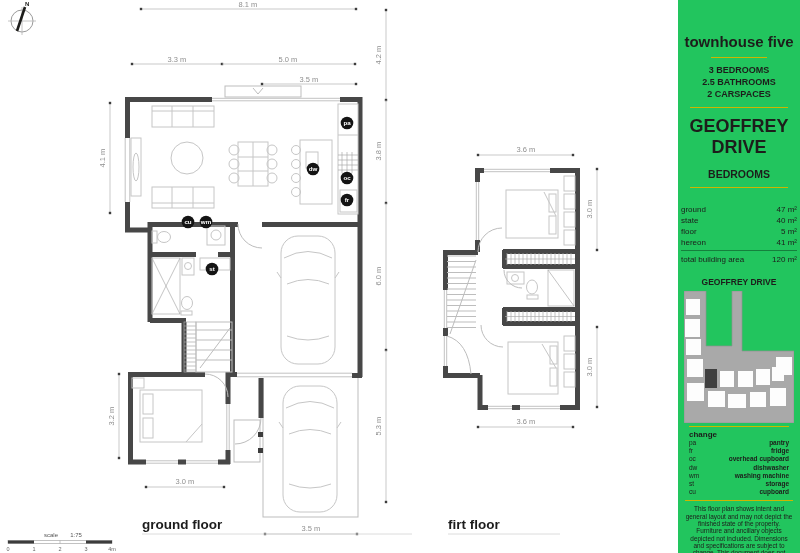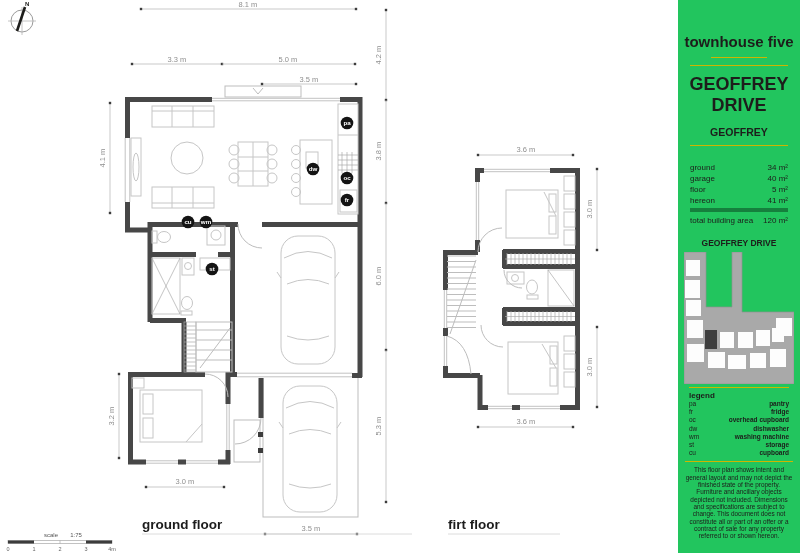--- a/index.html
+++ b/index.html
@@ -29,23 +29,23 @@
   .sidebar{position:absolute;left:678px;top:0;width:122px;height:553px;
            background:#22c55e;box-sizing:border-box;padding-top:33px;
            text-align:center;overflow:hidden}
   .sb-title{font-size:15px;font-weight:bold}
   .sb-rule{height:1px;background:#cdb600;margin:7px auto 6px}
   .sb-rule.short{width:56px}
   .sb-rule.wide{width:98px}
   .sb-features div{font-size:9px;font-weight:bold;line-height:12px}
   .sb-street{font-size:18px;font-weight:bold;margin-top:8px}
   .sb-suburb{font-size:10.5px;font-weight:bold;margin-top:10px}
-  .sb-areas{padding:0 12px;margin-top:16px}
+  .sb-areas{padding:0 3px;margin-top:16px}
   .area-row{display:flex;justify-content:space-between;font-size:8px;line-height:11px}
-  .area-row.total{border-top:4px solid #15803d;margin-top:2px;padding-top:3px}
+  .area-row.total{border-top:1px solid #15803d;margin-top:2px;padding-top:3px}
   .map-title{font-size:8.5px;font-weight:bold;margin-top:12px}
   .sb-map svg{display:block;margin:4px auto 0}
   .legend{padding:0 11px;margin-top:3px;text-align:left}
   .legend-title{font-size:8px;font-weight:bold;border-top:1px solid #cdb600;padding-top:3px}
   .legend-row{display:flex;justify-content:space-between;font-size:6.5px;line-height:8.2px}
   .legend-row .term{font-weight:bold}
   .disclaimer{font-size:6.4px;line-height:7.3px;text-align:center;margin:4px 7px 0;
               border-top:1px solid #cdb600;padding-top:4px}
 </style>
 </head>
@@ -395,32 +395,37 @@
     <text x="34" y="550.5" class="sctick">1</text>
     <text x="60" y="550.5" class="sctick">2</text>
     <text x="86" y="550.5" class="sctick">3</text>
     <text x="112" y="550.5" class="sctick">4m</text>
   </g>
 </svg>
 
 <aside class="sidebar">
   <div class="sb-title">townhouse five</div>
   <div class="sb-rule short"></div>
+  <div class="sb-features">
+    <div>3 BEDROOMS</div>
+    <div>2.5 BATHROOMS</div>
+    <div>2 CARSPACES</div>
+  </div>
   <div class="sb-rule wide"></div>
   <div class="sb-street">GEOFFREY DRIVE</div>
-  <div class="sb-suburb">GEOFFREY</div>
+  <div class="sb-suburb">BEDROOMS</div>
   <div class="sb-rule wide"></div>
 
   <div class="sb-areas">
     <div class="area-row">
       <span>ground</span>
-      <span>34 m²</span>
+      <span>47 m²</span>
     </div>
     <div class="area-row">
-      <span>garage</span>
+      <span>state</span>
       <span>40 m²</span>
     </div>
     <div class="area-row">
       <span>floor</span>
       <span>5 m²</span>
     </div>
     <div class="area-row">
       <span>hereon</span>
       <span>41 m²</span>
     </div>
@@ -448,21 +453,21 @@
         <rect x="36" y="80" width="14" height="16"></rect>
           <rect x="54" y="80" width="15" height="16"></rect>
         <rect x="72" y="78" width="14" height="16"></rect>
           <rect x="88" y="76" width="12" height="14"></rect>
       </g>
       <rect x="21" y="78" width="12" height="19" fill="#3f3f3f"></rect>
     </svg>
   </div>
 
   <div class="legend">
-    <div class="legend-title">legend</div>
+    <div class="legend-title">change</div>
     <div class="legend-row">
       <span class="abbr">pa</span>
       <span class="term">pantry</span>
     </div>
     <div class="legend-row">
       <span class="abbr">fr</span>
       <span class="term">fridge</span>
     </div>
     <div class="legend-row">
       <span class="abbr">oc</span>

